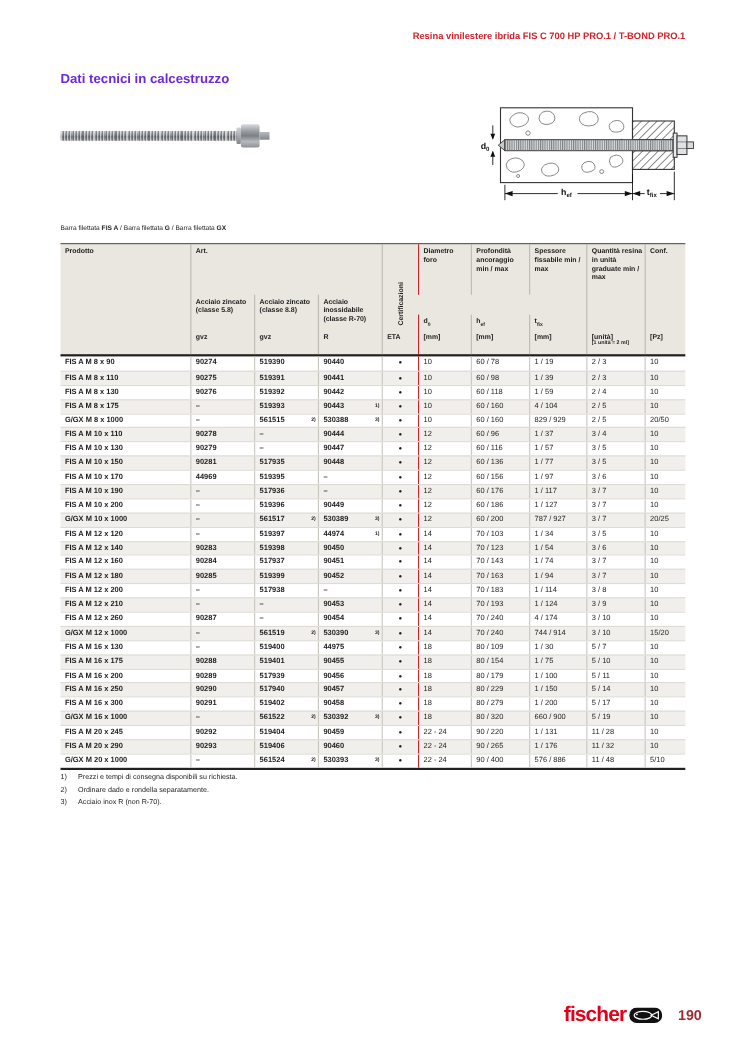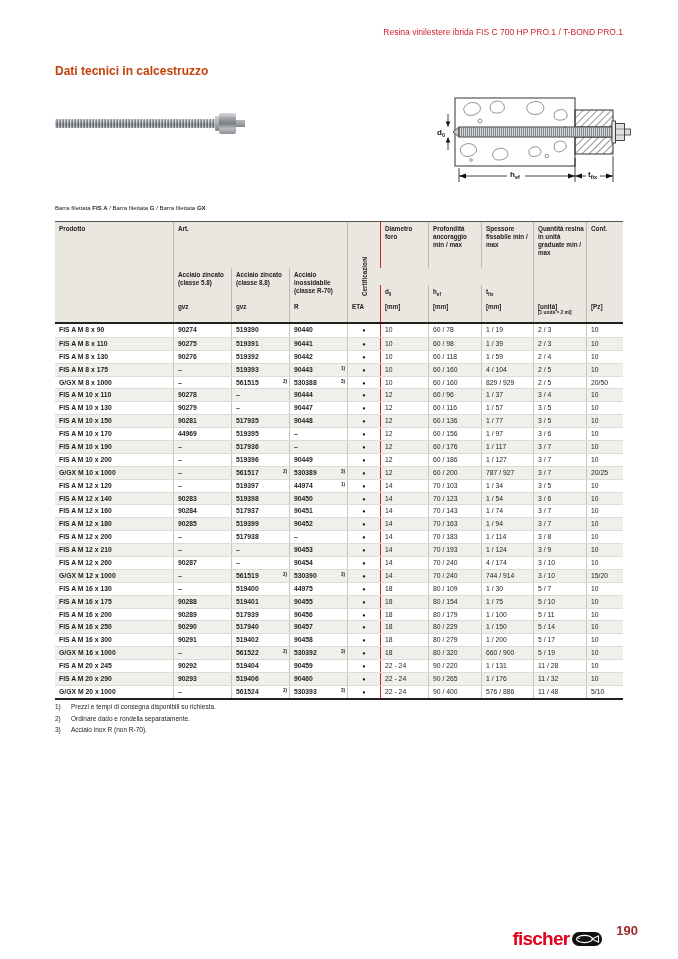--- a/index.html
+++ b/index.html
@@ -1,22 +1,22 @@
 <!DOCTYPE html>
 <html><head>
 <meta charset="utf-8">
 <style>
   html,body{margin:0;padding:0;}
   body{
     width:678px;height:959px;background:#ffffff;position:relative;
     font-family:"Liberation Sans",sans-serif;color:#1c1c1c;overflow:hidden;
   }
   
-  .banner{position:absolute;top:27px;right:55px;font-size:8.5px;font-weight:normal;color:#d2232a;}
-  .title{position:absolute;top:64px;left:55px;margin:0;font-size:12px;font-weight:bold;color:#c2410c;}
+  .banner{position:absolute;top:27px;right:55px;font-size:8.5px;font-weight:bold;color:#d2232a;}
+  .title{position:absolute;top:64px;left:55px;margin:0;font-size:12px;font-weight:bold;color:#6d28d9;}
 
   
   .photo{position:absolute;left:55px;top:106px;width:195px;height:34px;}
   .photo .rod{
     position:absolute;left:0;top:13px;width:162px;height:9px;border-radius:1px;
     background:linear-gradient(#c3c6ca,#8f9398 45%,#74787d 60%,#a3a7ab);
   }
   .photo .rod:after{
     content:"";position:absolute;inset:0;
     background:repeating-linear-gradient(90deg,rgba(255,255,255,.5) 0 1px,rgba(0,0,0,0) 1px 2px,rgba(50,50,55,.35) 2px 3px);
@@ -91,21 +91,21 @@
   .c-eta{text-align:center;padding-left:0;font-size:5.5px;}
   .supref{float:right;font-size:4.6px;line-height:6px;margin:2px 2px 0 0;font-weight:bold;}
 
   
   .footnotes{position:absolute;left:55px;top:703px;font-size:6.5px;color:#222;}
   .fn{display:flex;gap:7px;margin-bottom:4.5px;}
   .fn .num{width:9px;flex:none;}
 
   
   .footer{position:absolute;right:40px;top:913px;display:flex;align-items:center;gap:14px;}
-  .brand{display:flex;align-items:center;gap:3px;margin-top:16px;}
+  .brand{display:flex;align-items:center;gap:3px;}
   .brand .word{font-size:19px;font-weight:bold;letter-spacing:-0.8px;color:#e2001a;line-height:1;}
   .pageno{font-size:13px;font-weight:bold;color:#9e2b30;}
 </style>
 </head>
 <body>
 
 <div class="banner">Resina vinilestere ibrida FIS C 700 HP PRO.1 / T-BOND PRO.1</div>
 
 <h1 class="title">Dati tecnici in calcestruzzo</h1>
 

